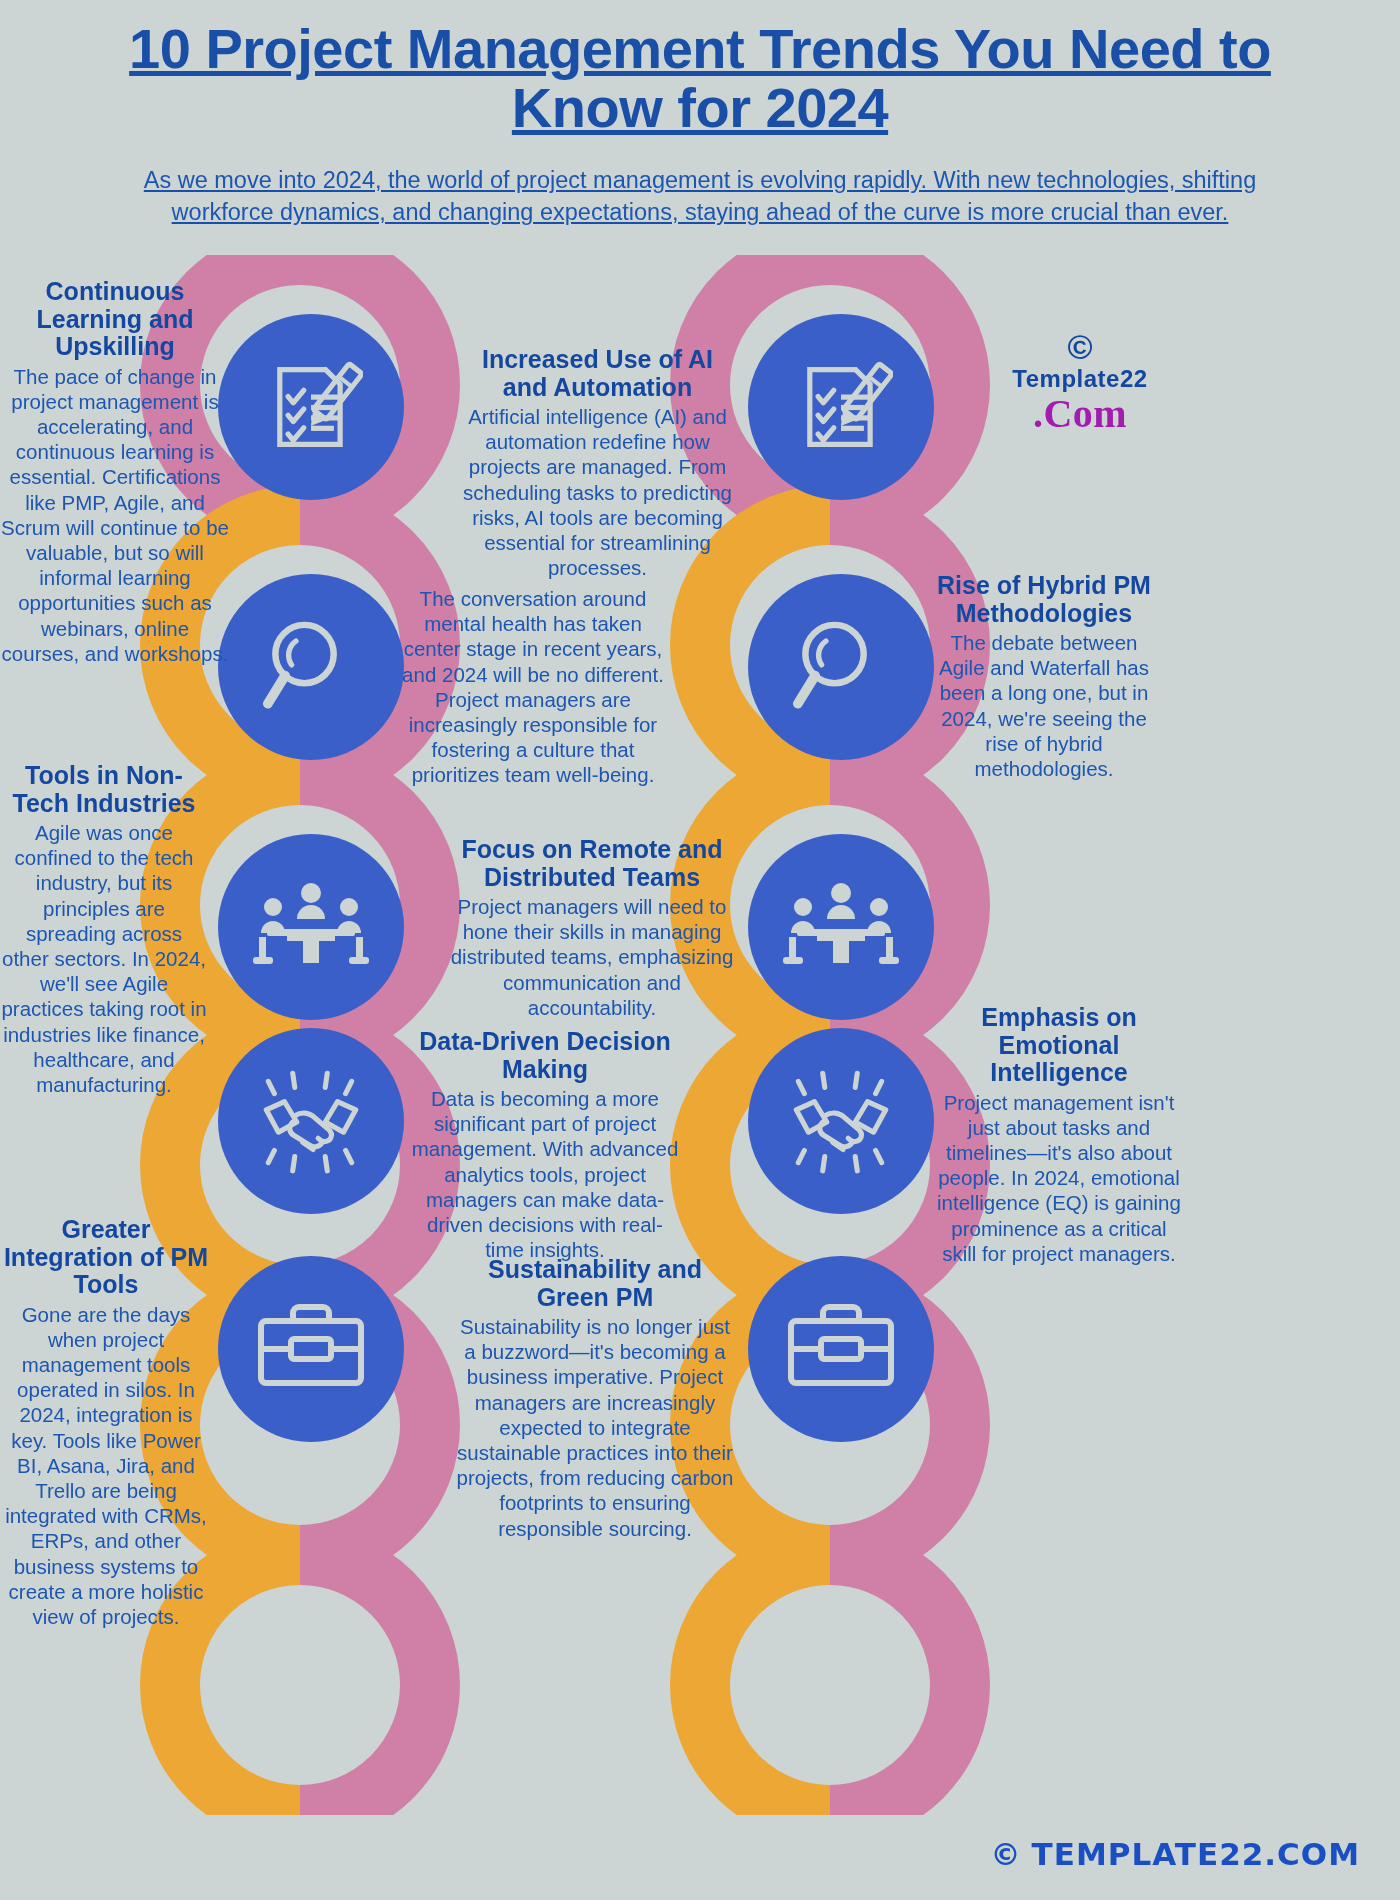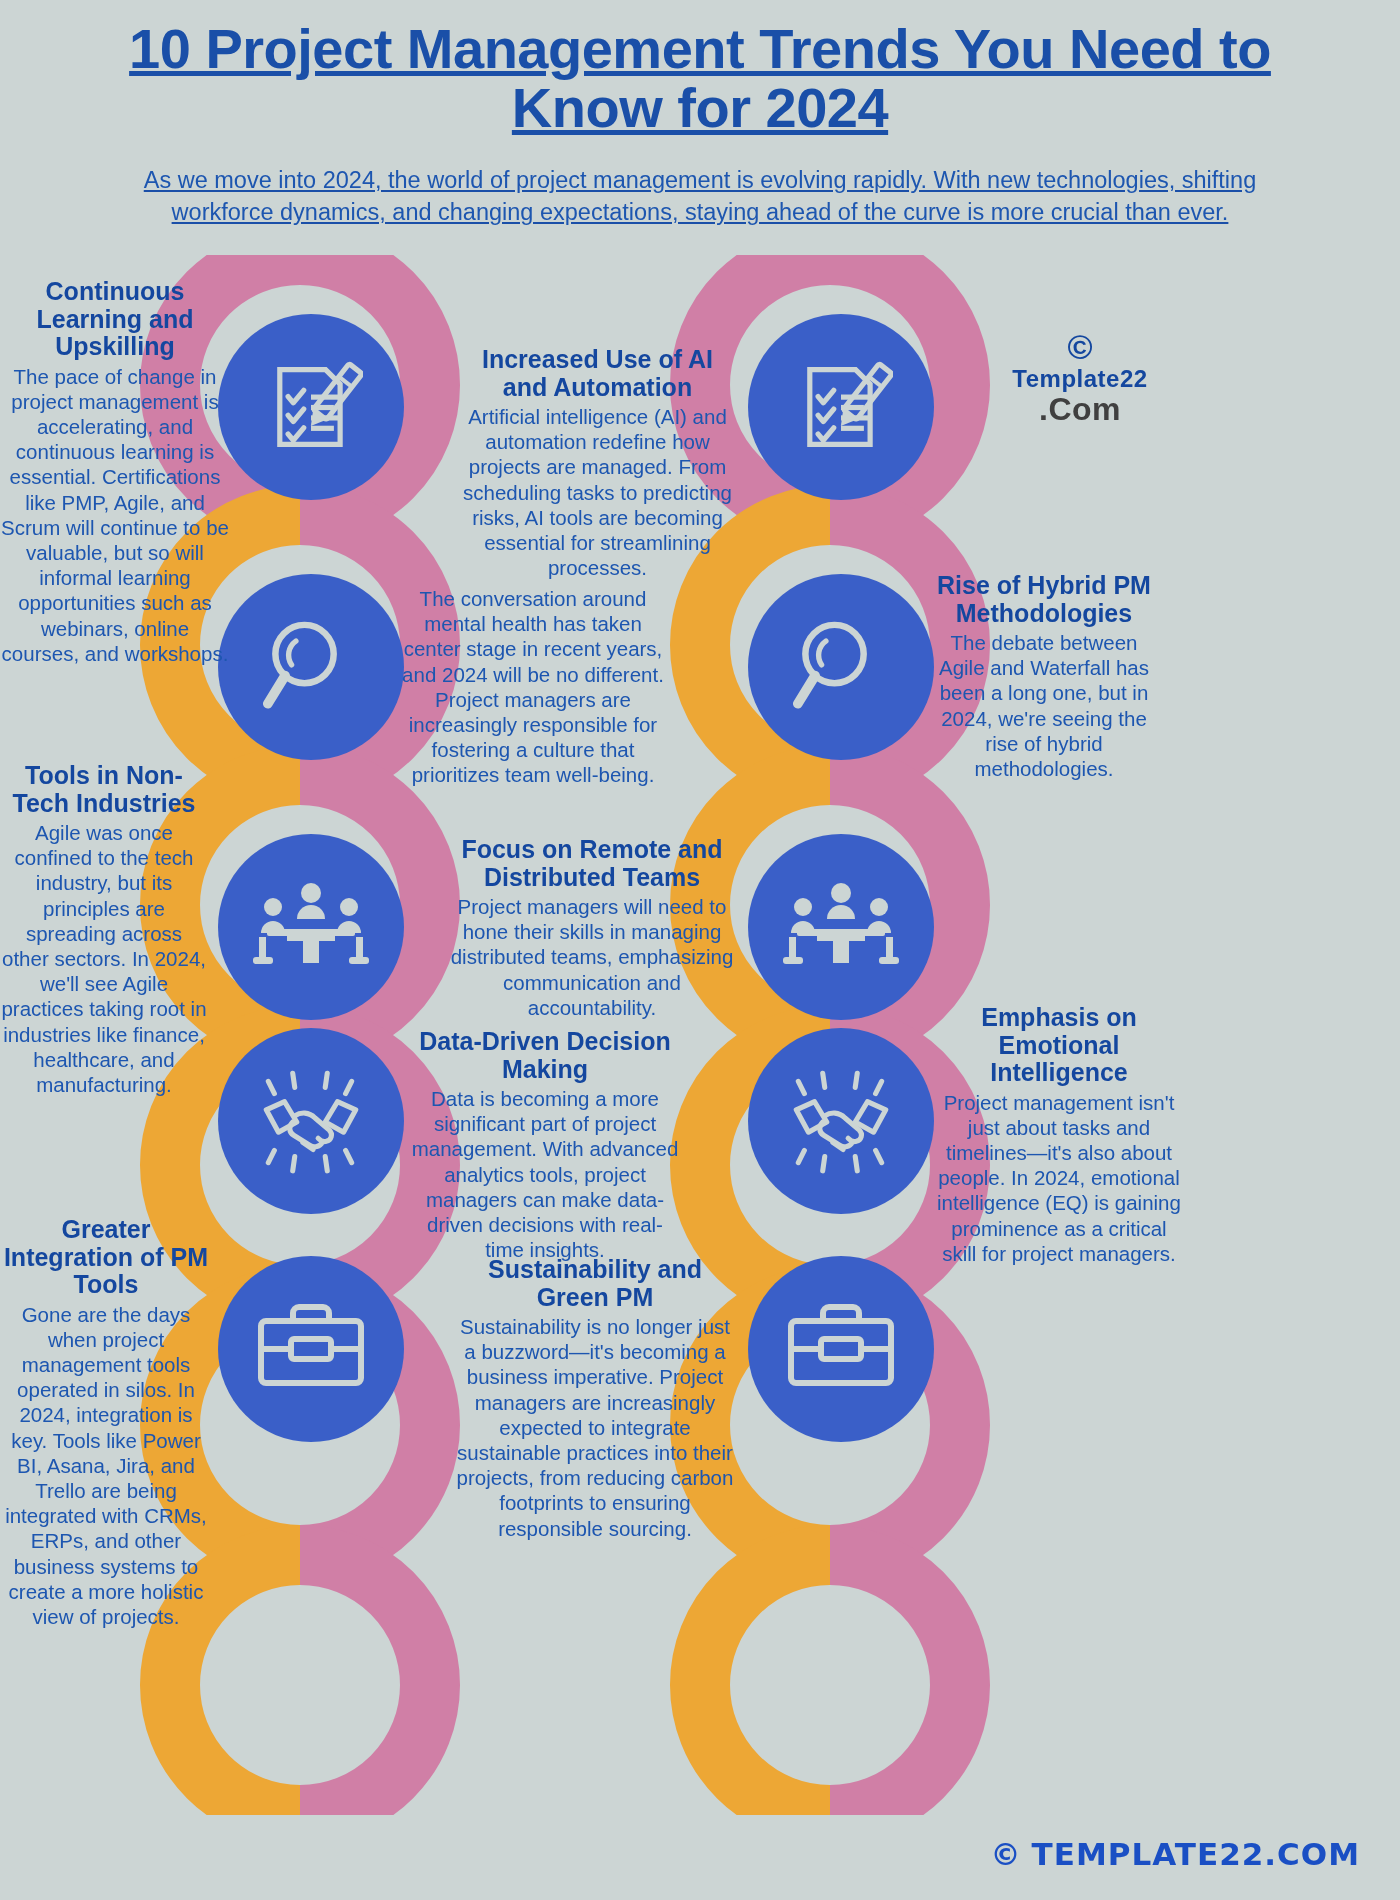--- a/index.html
+++ b/index.html
@@ -99,25 +99,26 @@
   }
   #brand-name {
     font-size: 24px;
     font-weight: bold;
     line-height: 1.08;
     color: #14479f;
     margin-top: 2px;
     letter-spacing: 0.5px;
   }
   #brand-suffix {
-    font-size: 32px;
+    font-size: 40px;
     font-weight: bold;
     line-height: 1.08;
-    color: #404040;
+    color: #a21caf;
     letter-spacing: 0.5px;
+    font-family: Liberation Serif, serif;
   }
 
   #footer-watermark {
     position: absolute;
     z-index: 5;
     right: 40px;
     bottom: 28px;
     font-size: 31px;
     font-weight: bold;
     color: #1a4fc4;

